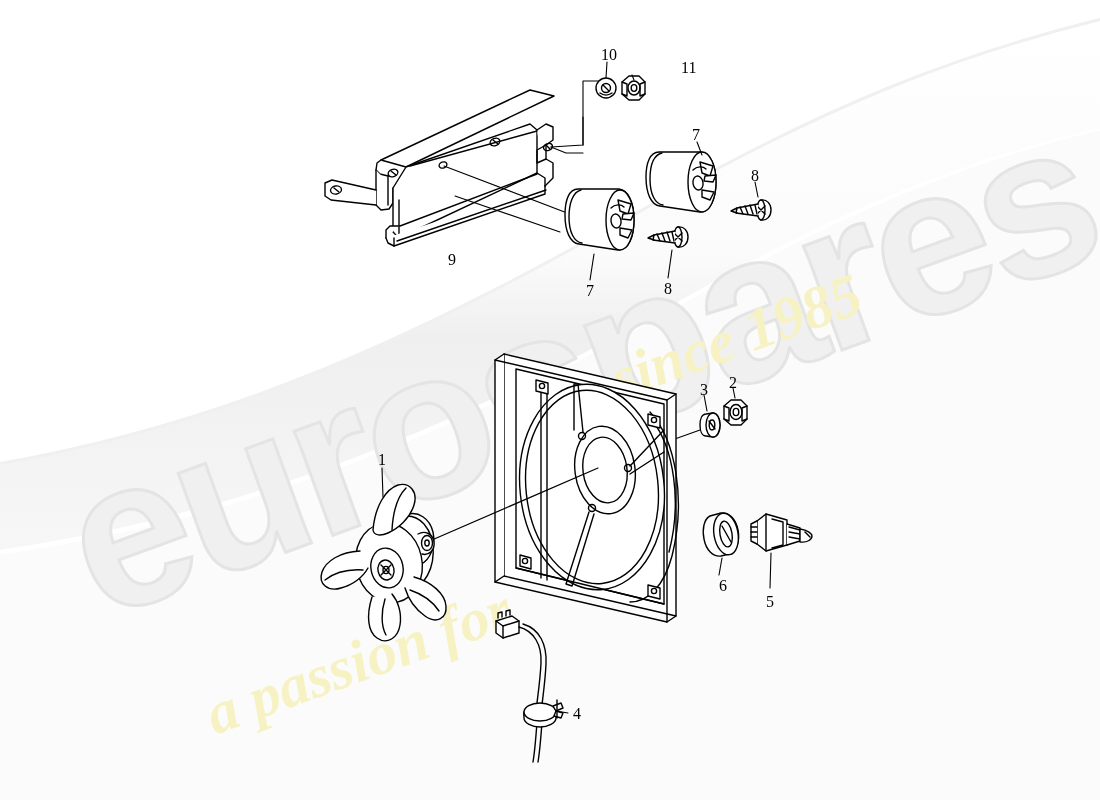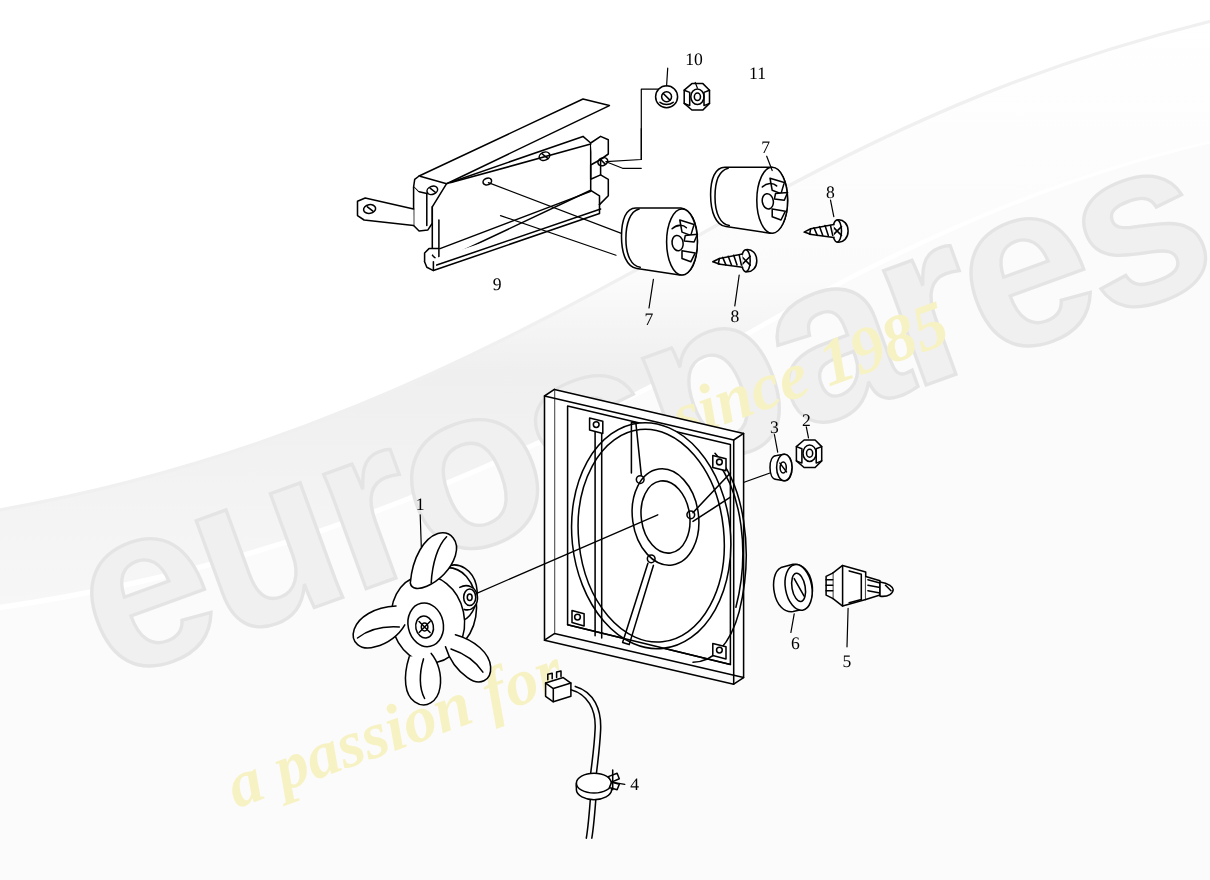--- a/index.html
+++ b/index.html
@@ -329,16 +329,16 @@
   <div class="lbl" style="left:729px;top:375px;">2</div>
   <div class="lbl" style="left:700px;top:382px;">3</div>
   <div class="lbl" style="left:573px;top:706px;">4</div>
   <div class="lbl" style="left:766px;top:594px;">5</div>
   <div class="lbl" style="left:719px;top:578px;">6</div>
   <div class="lbl" style="left:692px;top:127px;">7</div>
   <div class="lbl" style="left:586px;top:283px;">7</div>
   <div class="lbl" style="left:751px;top:168px;">8</div>
   <div class="lbl" style="left:664px;top:281px;">8</div>
   <div class="lbl" style="left:448px;top:252px;">9</div>
-  <div class="lbl" style="left:623px;top:47px;">10</div>
+  <div class="lbl" style="left:601px;top:47px;">10</div>
   <div class="lbl" style="left:652px;top:60px;margin-left:29px;">11</div>
 
 </div>
 
 </body></html>

